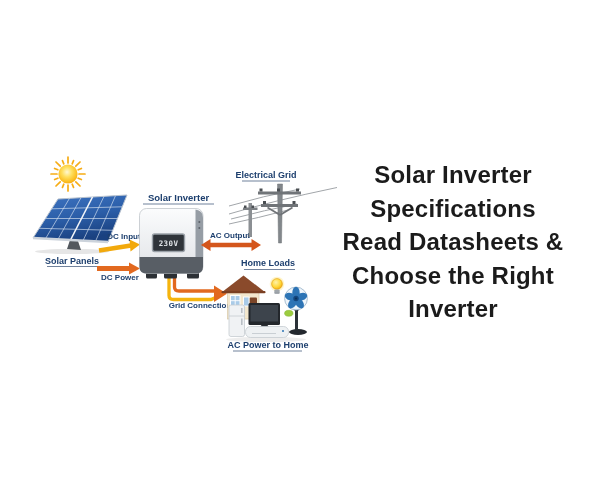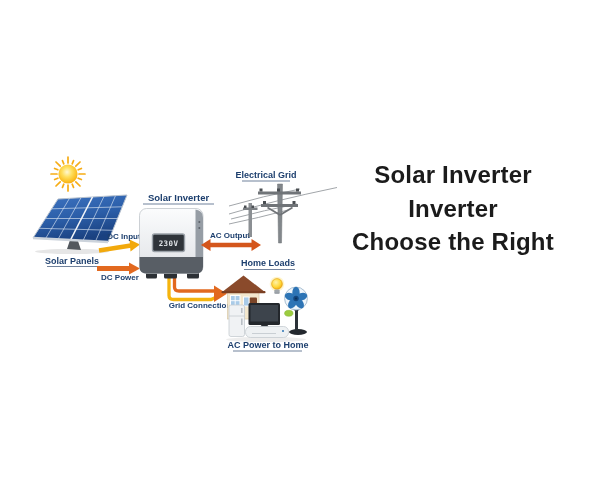--- a/index.html
+++ b/index.html
@@ -236,17 +236,19 @@
     </g>
 
     <g>
       <text class="lbl" x="268" y="347.5">AC Power to Home</text>
       <line class="ul" x1="233" y1="351" x2="302" y2="351"></line>
     </g>
   </svg>
 
   <div class="title-block">
     <div>Solar Inverter</div>
+    <div>Specifications</div>
+    <div>Read Datasheets &amp;</div>
+    <div>Choose the Right</div>
     <div>Inverter</div>
-    <div>Choose the Right</div>
   </div>
 
 </div>
 
 </body></html>

